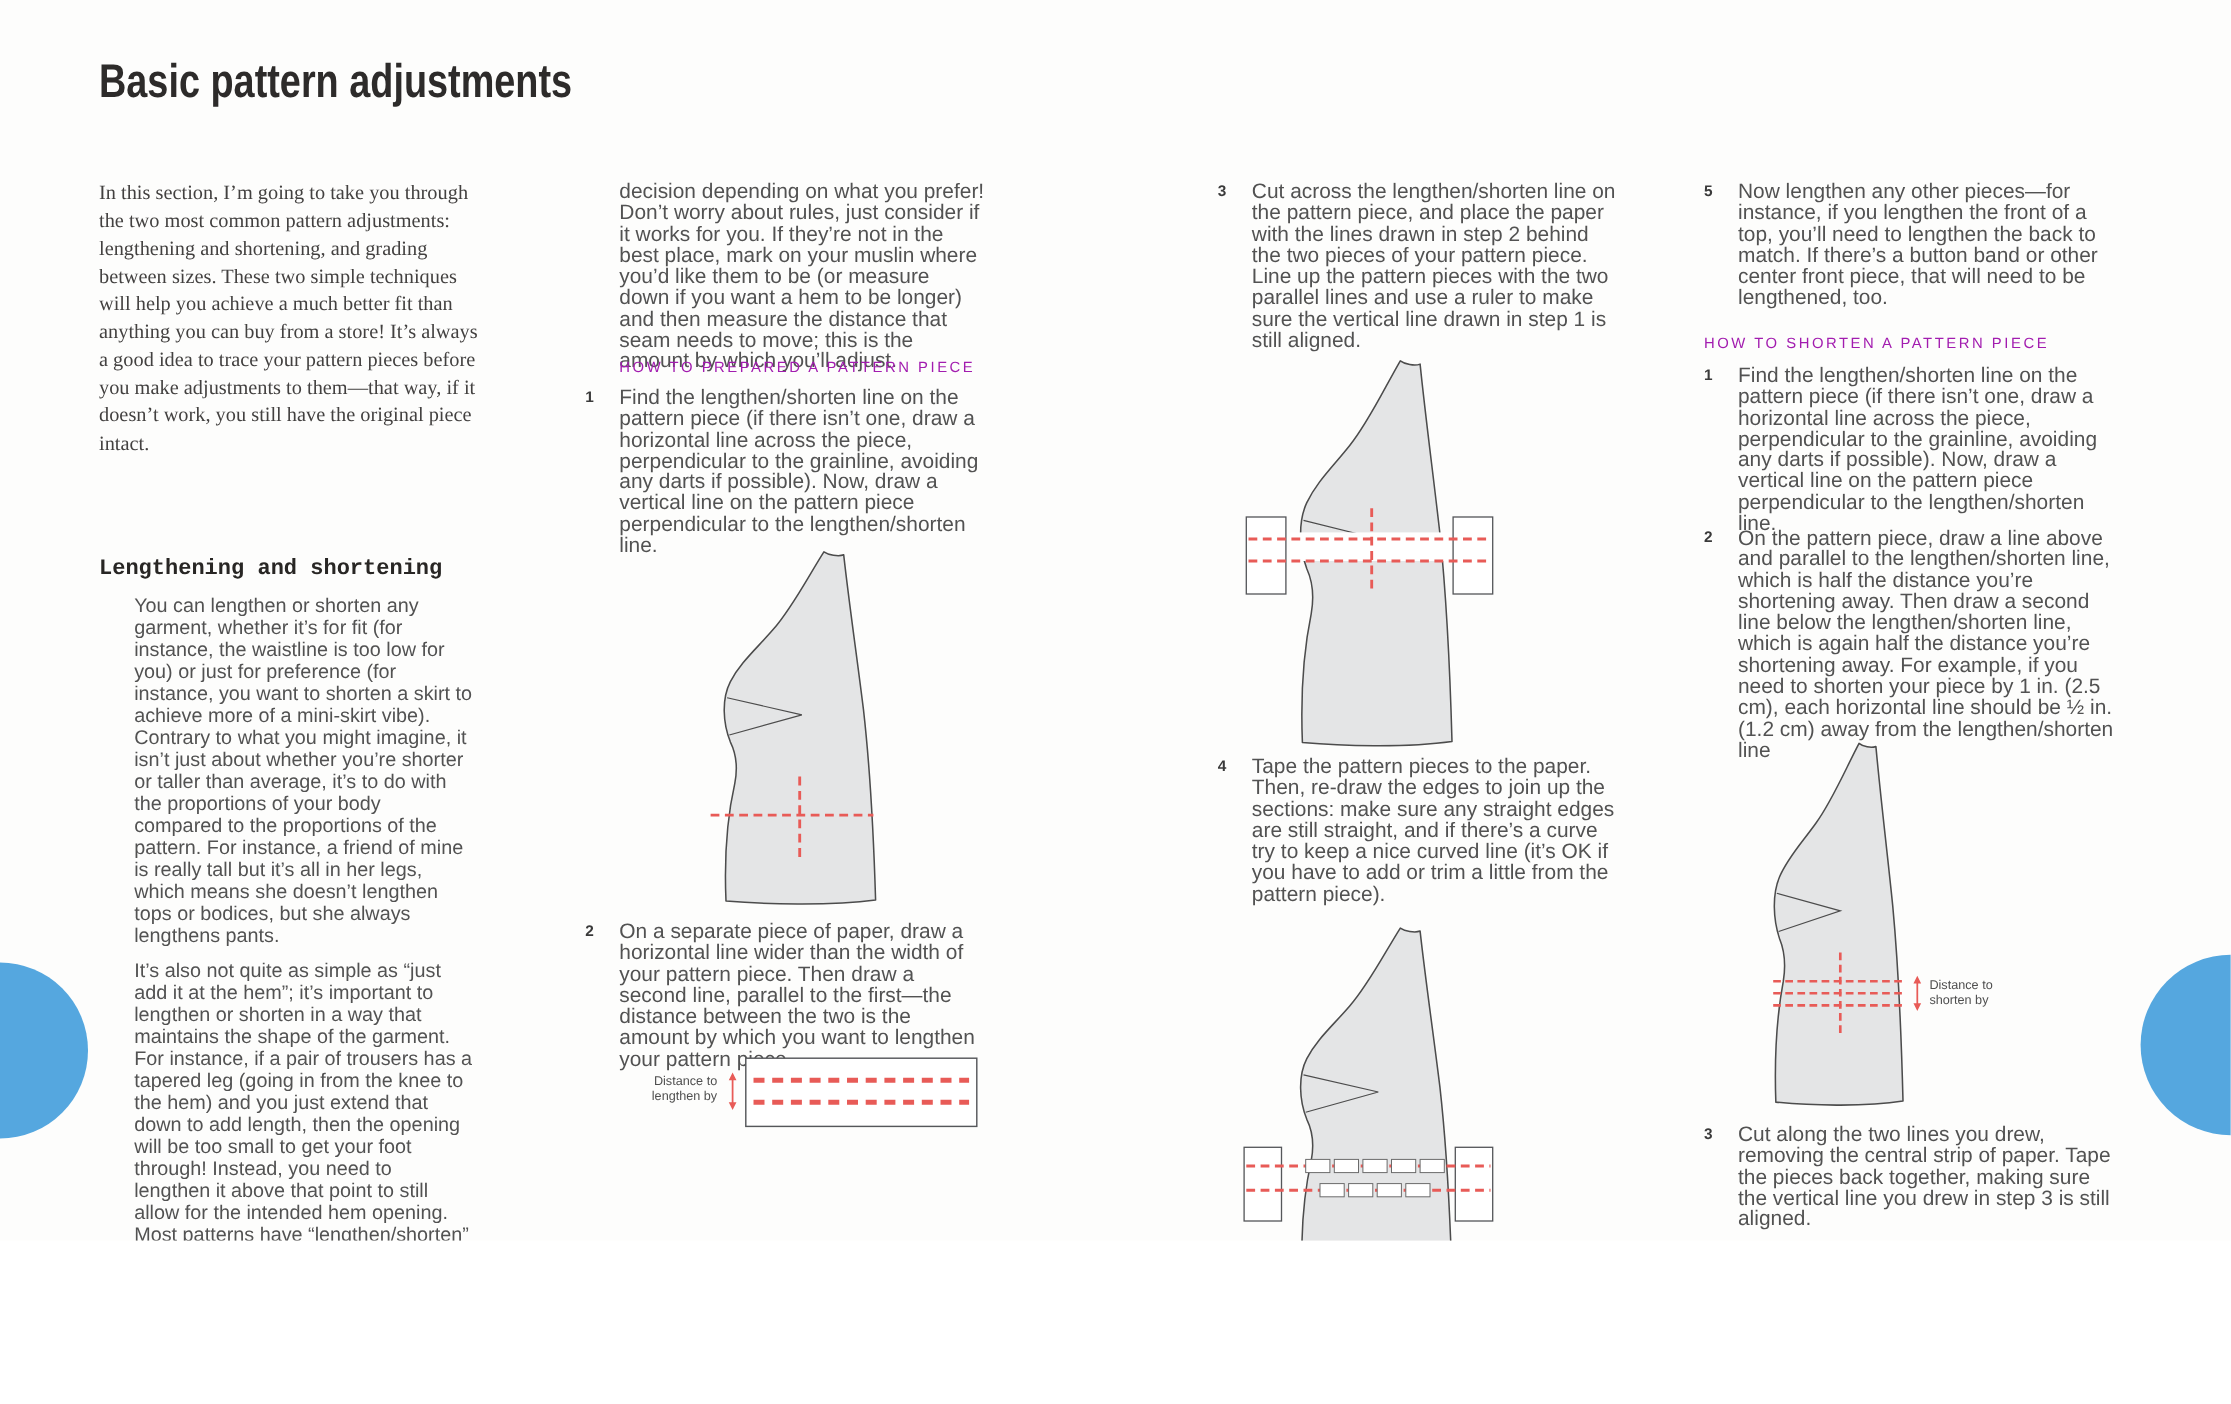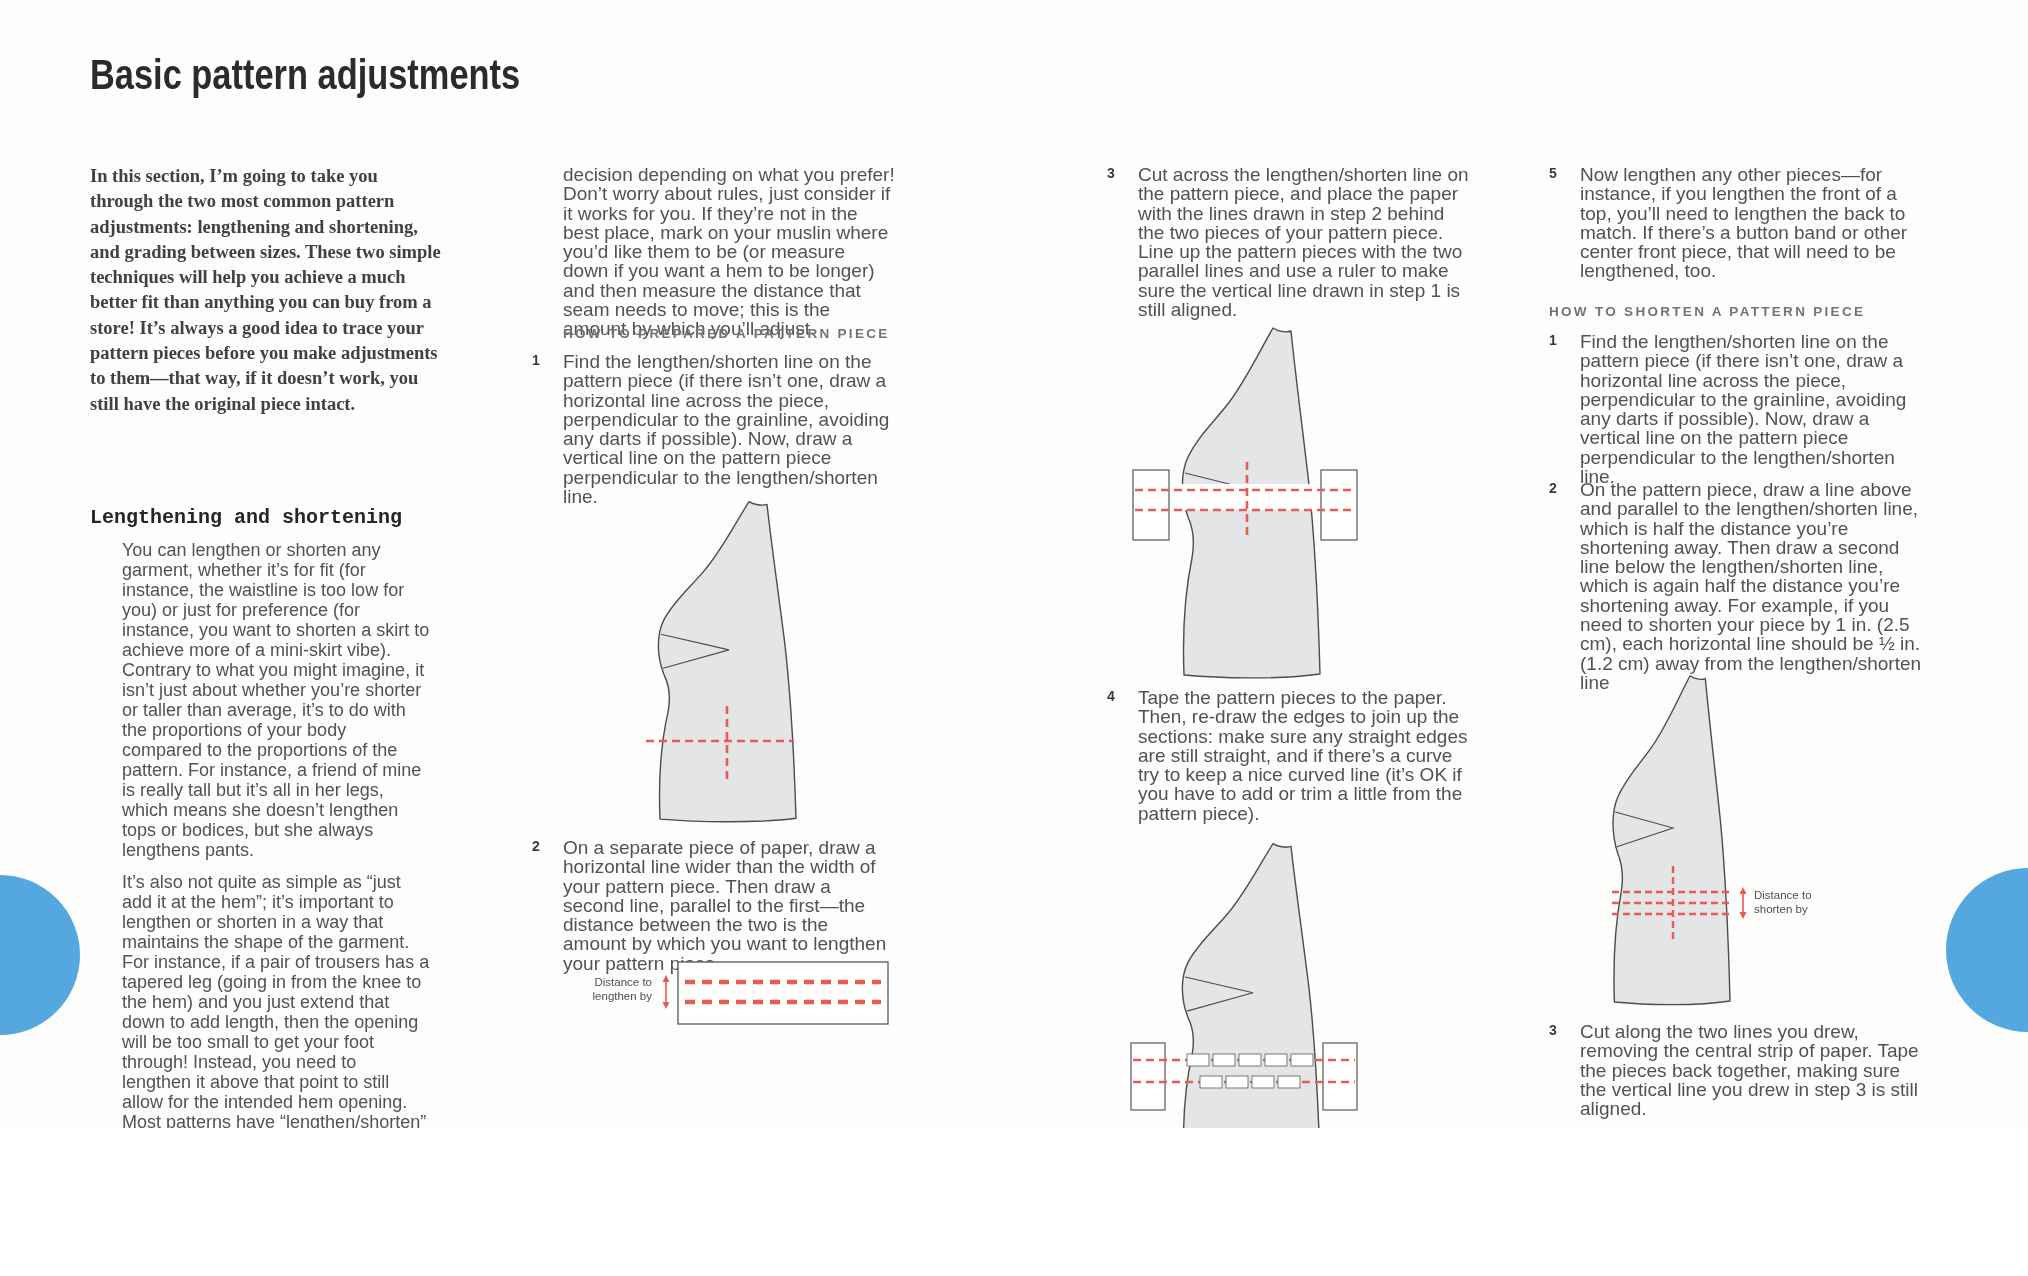--- a/index.html
+++ b/index.html
@@ -4,29 +4,29 @@
 <style>
   html,body{margin:0;padding:0;background:#ffffff;}
   #spread{position:relative;width:2028px;height:1128px;background:#fdfdfc;overflow:hidden;
           font-family:"Liberation Sans",sans-serif;color:#4e4e4e;}
   .abs{position:absolute;}
 
   
   #page-title{left:90px;top:50px;font-size:43px;font-weight:bold;color:#2d2b2a;
               letter-spacing:0;transform:scaleX(.8);transform-origin:left top;white-space:nowrap;}
   #intro{left:90px;top:164px;width:352px;font-family:"Liberation Serif",serif;
-         font-size:18.5px;line-height:25.3px;color:#434140;font-weight:bold;}
+         font-size:18.5px;line-height:25.3px;color:#434140;}
   #section-heading{left:90px;top:506px;font-family:Liberation Mono, monospace;font-weight:bold;
                    font-size:20px;color:#282624;}
   #col1-paras{left:122px;top:540px;width:308px;}
   #col1-paras p{margin:0 0 12px 0;font-size:18px;line-height:20px;color:#525252;}
 
   
   .bodytext{font-size:19px;line-height:19.3px;color:#525252;}
-  .howto{font-size:13.5px;font-weight:bold;letter-spacing:2.3px;color:#737373;white-space:nowrap;}
+  .howto{font-size:13.5px;font-weight:normal;letter-spacing:2.3px;color:#a21caf;white-space:nowrap;}
   .step{position:absolute;}
   .step .num{position:absolute;left:-31px;top:0;font-weight:bold;color:#3a3a3a;font-size:14px;}
 
   
   .footer{display:flex;align-items:baseline;gap:16px;color:#2f2f2f;}
   .footer .pageno{font-size:10px;font-weight:bold;letter-spacing:1.5px;}
   .footer .seclabel{font-size:11.5px;font-weight:bold;letter-spacing:2.8px;}
 
   
   .blue-circle{border-radius:50%;background:#55a7df;}

